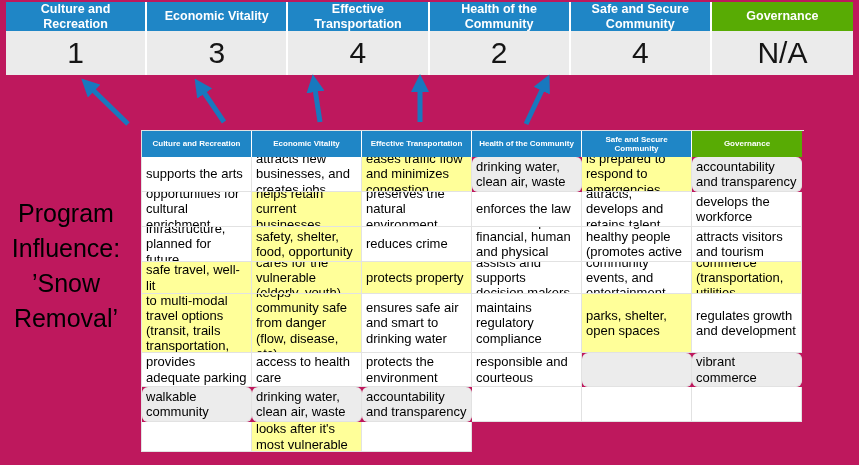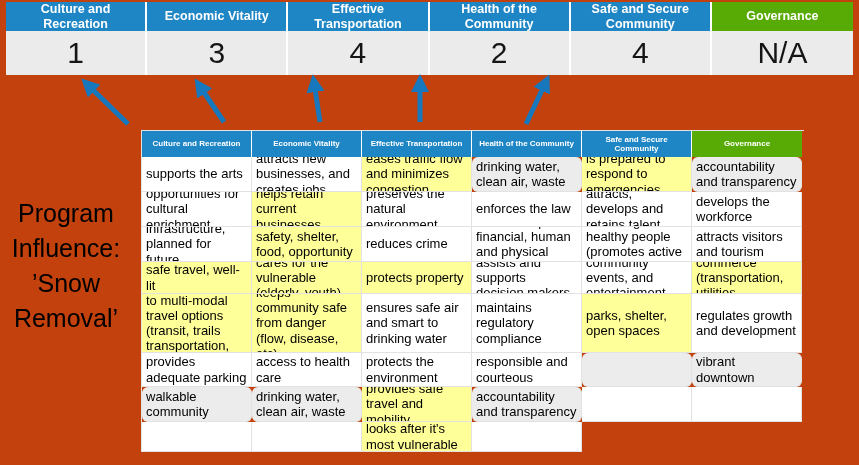--- a/index.html
+++ b/index.html
@@ -1,18 +1,18 @@
 <!DOCTYPE html>
 <html><head>
 <meta charset="utf-8">
 <style>
   html,body { margin:0; padding:0; background:#fff; }
   #screen {
     position:relative; width:859px; height:465px; overflow:hidden;
-    font-family:"Liberation Sans", sans-serif; background:#c2410c;
+    font-family:"Liberation Sans", sans-serif; background:#be185d;
   }
 
   
   .topbar {
     position:absolute; left:6px; top:2px; width:847px;
     display:grid; grid-template-columns:repeat(6,1fr); grid-template-rows:29px 44px;
   }
   .hdr {
     background:var(--blue,#1f86c6); color:#fff; font-weight:bold; font-size:12.5px;
     display:flex; align-items:center; justify-content:center; text-align:center;
@@ -140,24 +140,23 @@
       <div class="mc y">keeps community safe from danger (flow, disease, etc)</div>
       <div class="mc">ensures safe air and smart to drinking water</div>
       <div class="mc">maintains regulatory compliance</div>
       <div class="mc y">parks, shelter, open spaces</div>
       <div class="mc">regulates growth and development</div>
       <div class="mc">provides adequate parking</div>
       <div class="mc">access to health care</div>
       <div class="mc">protects the environment</div>
       <div class="mc">delivers responsible and courteous service</div>
       <div class="mc g"></div>
-      <div class="mc g">vibrant downtown</div>
+      <div class="mc g">vibrant commerce</div>
       <div class="mc g">walkable community</div>
       <div class="mc g">access to safe drinking water, clean air, waste removal</div>
-      <div class="mc y">provides safe travel and mobility</div>
       <div class="mc g">enhances accountability and transparency in operations</div>
       <div class="mc"></div>
       <div class="mc"></div>
       <div class="mc"></div>
       <div class="mc"></div>
       <div class="mc y">looks after it's most vulnerable</div>
       <div class="mc"></div>
     </div>
 
 </div>

